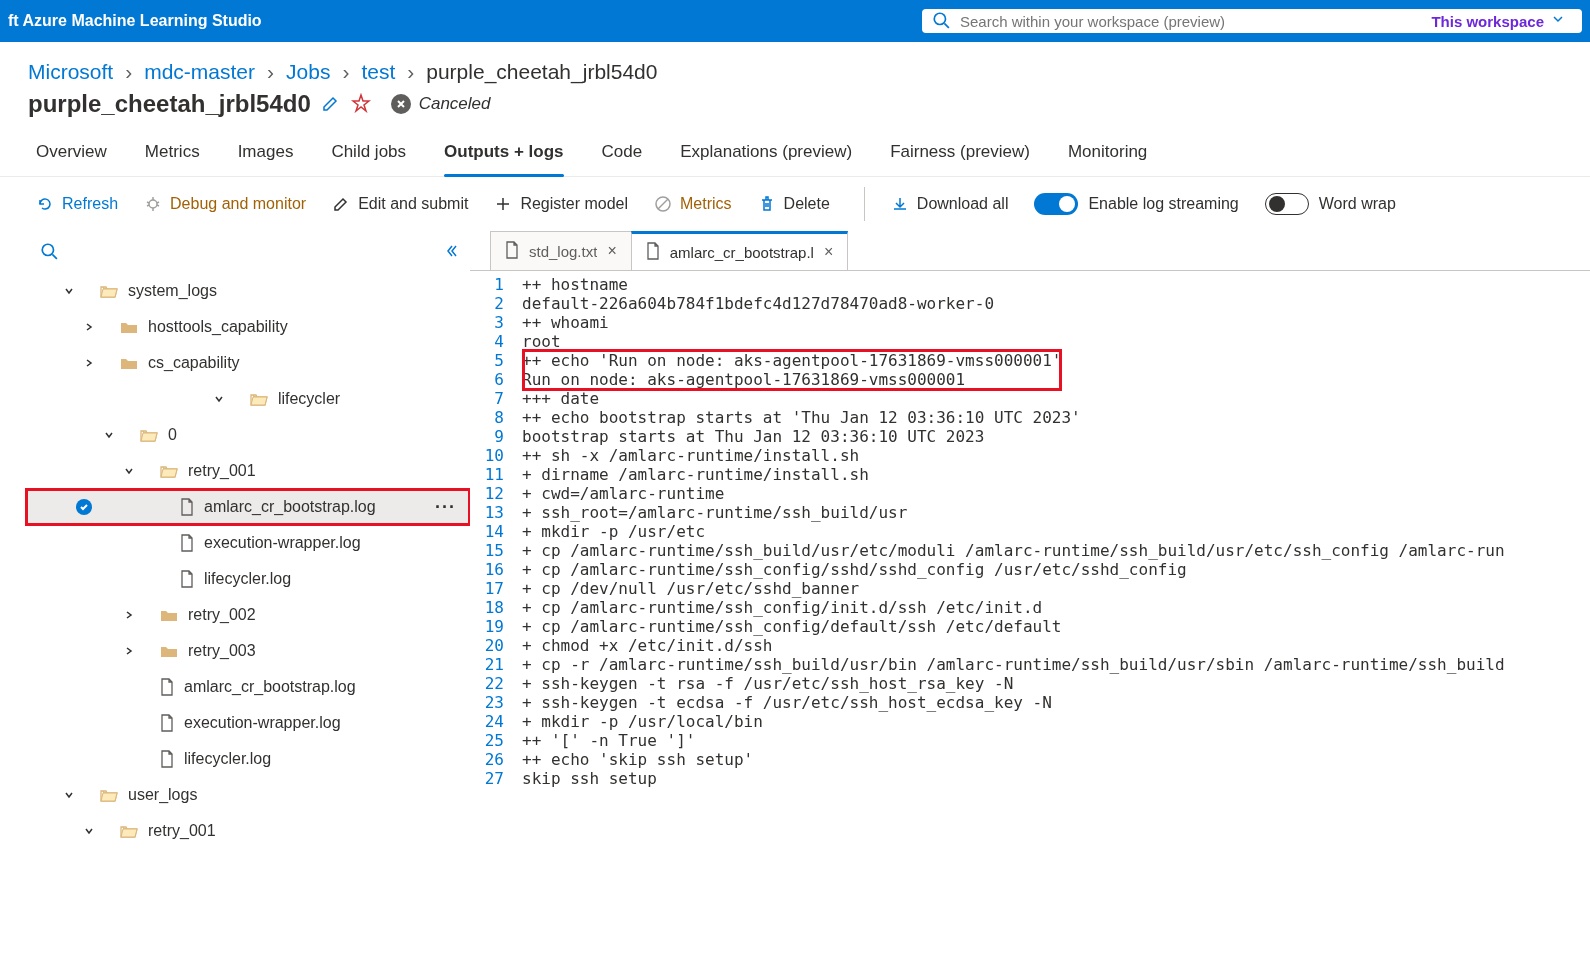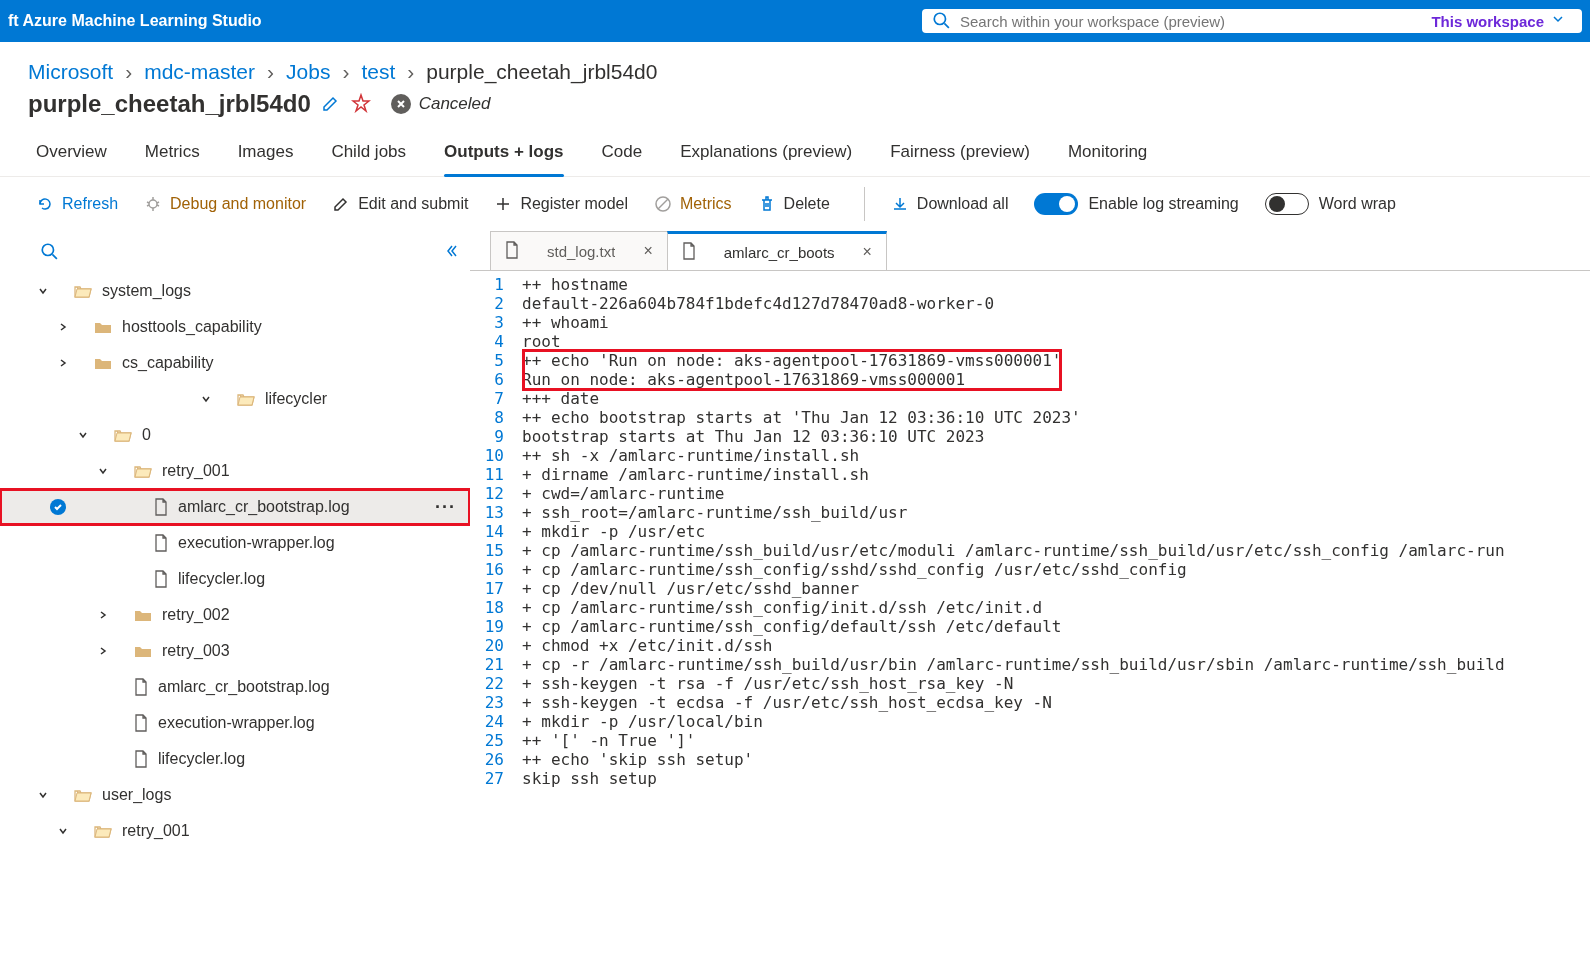--- a/index.html
+++ b/index.html
@@ -34,35 +34,35 @@
   .toggle .knob { width:16px; height:16px; border-radius:50%; background:#fff; position:absolute; top:3px; }
   .toggle.on { background:#0078d4; }
   .toggle.on .knob { right:3px; }
   .toggle.off { background:#fff; border:1px solid #323130; }
   .toggle.off .knob { left:3px; background:#323130; top:2px; }
   .main { display:flex; height: 700px; }
   .left-pane { width: 470px; border-right: none; display:flex; flex-direction:column; }
   .left-head { display:flex; align-items:center; padding: 4px 10px 4px 40px; height:40px;}
   .left-head .spacer { flex:1; }
   .collapse-btn svg { width:16px; height:16px; }
-  .tree { overflow-y:auto; padding-top:2px; }
+  .tree { overflow-y:auto; padding-top:2px;padding-left:26px; }
   .tree-row { display:flex; align-items:center; height:36px; cursor:pointer; position:relative; }
   .tree-row.selected { background:#edebe9; }
   .tree-label { font-size:16px; margin-left:10px; white-space:nowrap; }
   .caret { width:14px; display:inline-flex; justify-content:center; }
   .ficon { display:inline-flex; align-items:center; }
   .folder-open { width:18px; height:14px; }
   .folder-closed { width:18px; height:14px; }
   .file-ic { width:14px; height:18px; }
   .check-badge { width:16px; height:16px; border-radius:50%; background:#0078d4; display:inline-flex; align-items:center; justify-content:center; position:absolute; left:50px; }
   .row-more { position:absolute; right:14px; font-size:18px; color:#323130; font-weight:700; letter-spacing:1px;}
   .red-box { outline: 3px solid #e81123; outline-offset:-2px; }
   .right-pane { flex:1; display:flex; flex-direction:column; min-width:0; }
   .editor-tabs { display:flex; height:40px; border-bottom:1px solid #c8c6c4; padding-left:20px; }
-  .etab { display:flex; align-items:center; padding:0 14px; border:1px solid #c8c6c4; border-bottom:none; margin-right:-1px; background:#fff; cursor:pointer; max-width:220px;gap:18px; }
+  .etab { display:flex; align-items:center; padding:0 14px; border:1px solid #c8c6c4; border-bottom:none; margin-right:-1px; background:#fff; cursor:pointer; max-width:220px; }
   .etab.inactive { background:#faf9f8; color:#605e5c; }
   .etab.active { border-top:3px solid #0078d4; padding-top:0; }
   .etab .etlabel { margin:0 10px; font-size:15px; white-space:nowrap; overflow:hidden; text-overflow:clip; }
   .etab .close { font-size:16px; color:#605e5c; }
   .code { font-family: Consolas, monospace; font-size:16px; padding-top:4px; overflow-x:hidden; }
   .cline { display:flex; white-space:pre; }
   .gutter { width:52px; text-align:right; color:#0078d4; padding-right:18px; flex-shrink:0; }
   .ctext { flex:1; }
 </style>
 </head>

